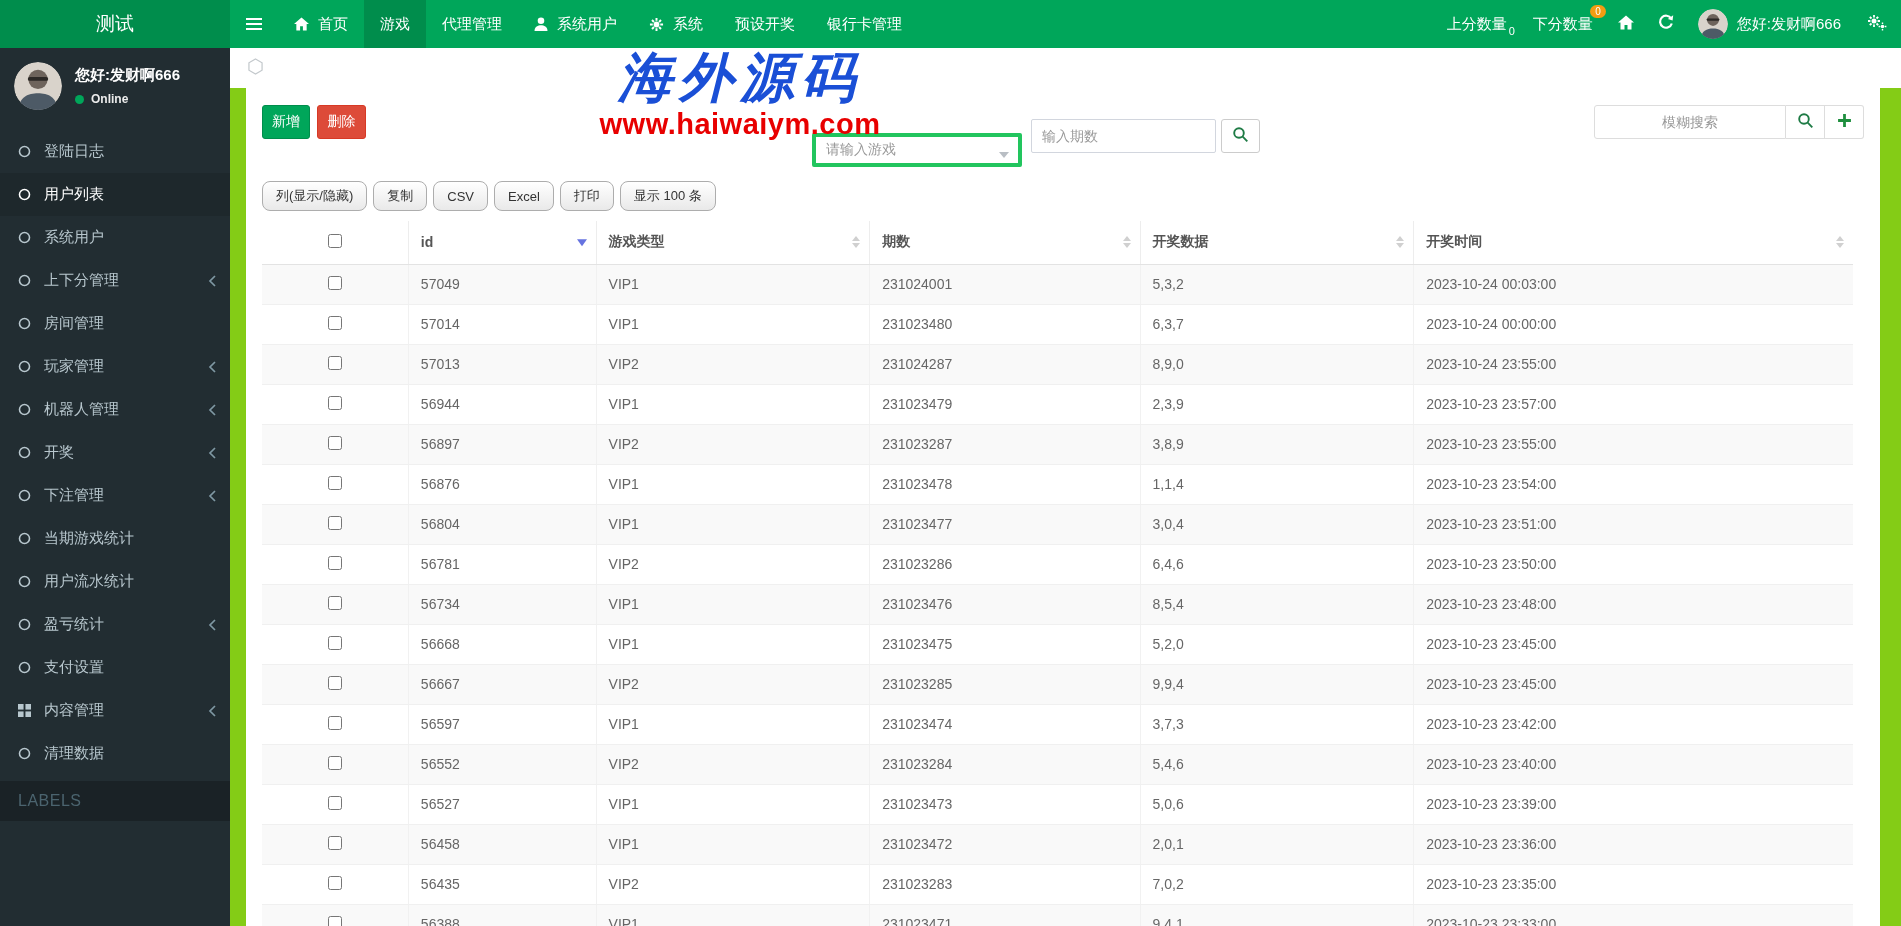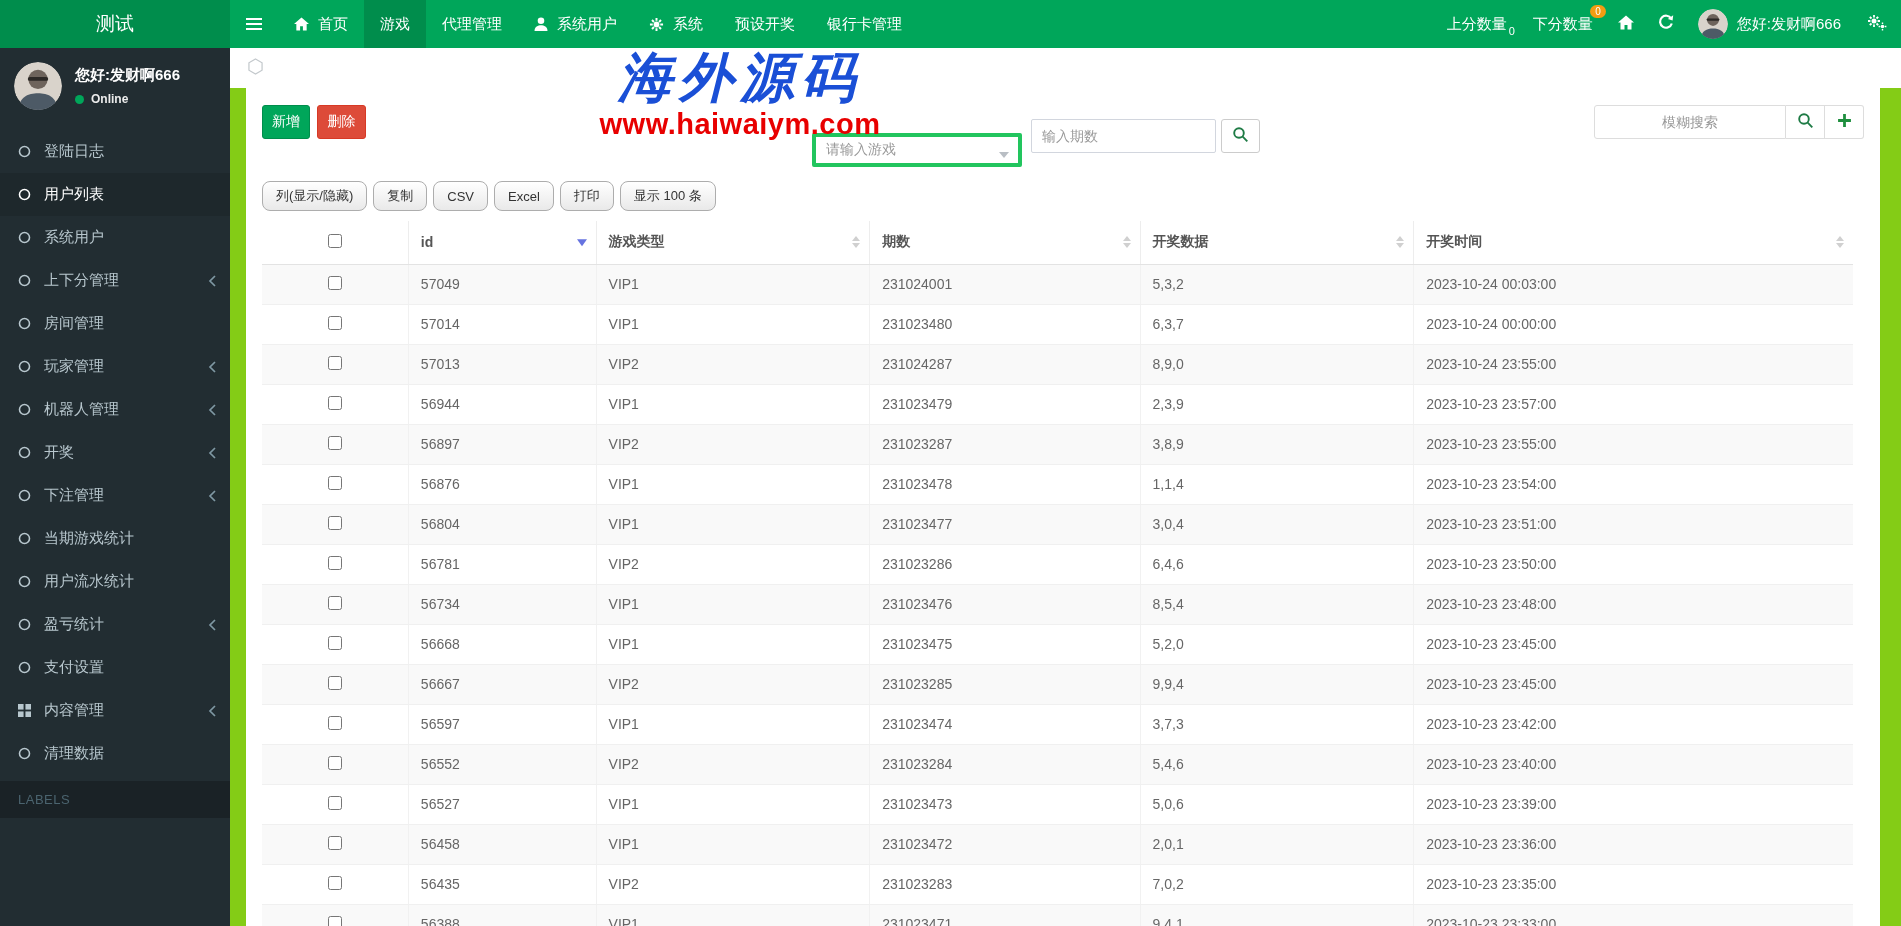--- a/index.html
+++ b/index.html
@@ -30,21 +30,21 @@
   .avatar-lg { width:48px; height:48px; border-radius:50%; overflow:hidden; flex:none; }
   .user-name { color:#fff; font-weight:bold; font-size:15px; }
   .user-status { display:flex; align-items:center; gap:7px; color:#ececec; font-size:12px; font-weight:bold; margin-top:7px; }
   .status-dot { width:9px; height:9px; border-radius:50%; background:#00a65a; }
   .menu { list-style:none; margin-top:4px; }
   .menu-item { height:43px; display:flex; align-items:center; padding:0 14px 0 18px; color:#b8c7ce; font-size:15px; cursor:pointer; }
   .menu-item .mi-icon { width:26px; display:flex; align-items:center; color:#b8c7ce; }
   .menu-item.active { background:#1e282c; color:#fff; }
   .menu-item.active .mi-icon { color:#fff; }
   .menu-item .chev { margin-left:auto; color:#7f98a3; display:flex; }
-  .labels-header { margin-top:6px; background:#1a2226; color:#4b646f; font-size:13px; padding:11px 18px; letter-spacing:0.5px; }
+  .labels-header { margin-top:6px; background:#1a2226; color:#4b646f; font-size:16px; padding:11px 18px; letter-spacing:0.5px; }
 
   
   .content { position:absolute; left:230px; top:48px; right:0; bottom:0; background:#84cc16; overflow:hidden; }
   .content-header { height:40px; background:#fff; display:flex; align-items:center; padding:0 18px; }
   .panel { position:absolute; left:16px; right:21px; top:40px; bottom:0; background:#fff; padding:17px 16px 0 16px; box-shadow:0 1px 1px rgba(0,0,0,.04); }
 
   .toolbar-row { display:flex; align-items:flex-start; }
   .btn { height:34px; border-radius:3px; font-size:14px; cursor:pointer; font-family:inherit; }
   .btn-success { background:#00a65a; border:1px solid #008d4c; color:#fff; width:48px; }
   .btn-danger  { background:#dd4b39; border:1px solid #d73925; color:#fff; width:49px; margin-left:7px; }

